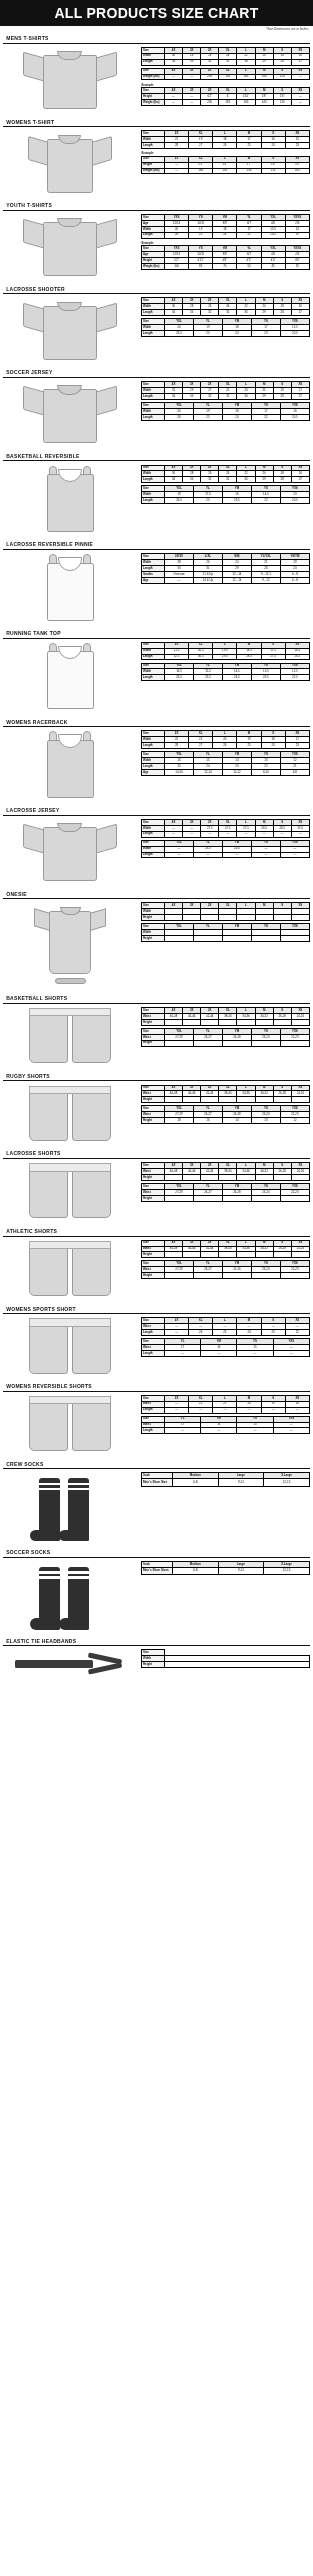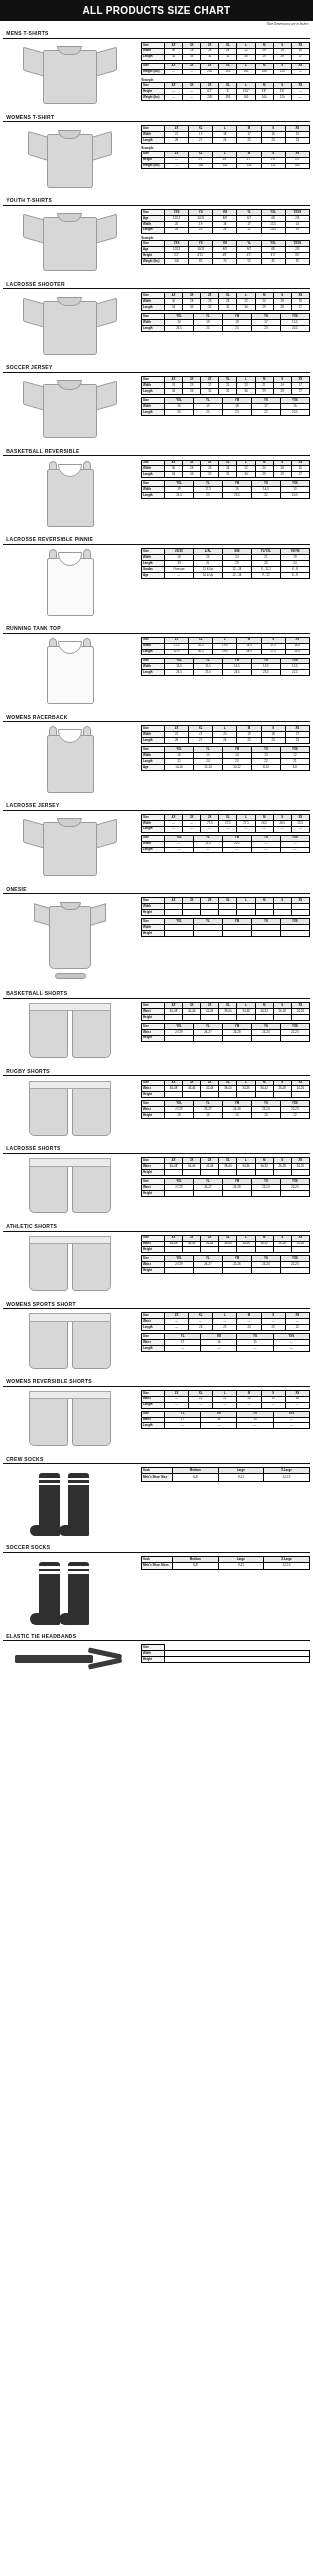--- a/index.html
+++ b/index.html
@@ -10,21 +10,21 @@
     font-family: "Liberation Sans", sans-serif;
     color: #111;
   }
   .page { width:313px; position:relative; }
 
   .page-header {
     background: #111;
     color: #fff;
     text-align: center;
     padding: 5.2px 0 4.7px 0;
-    font-size: 10px;
+    font-size: 14px;
     font-weight: bold;
     letter-spacing: 0.3px;
   }
   .note {
     text-align: right;
     font-size: 3.1px;
     color: #333;
     padding: 1.6px 4.2px 1px 0;
     font-style: italic;
   }

